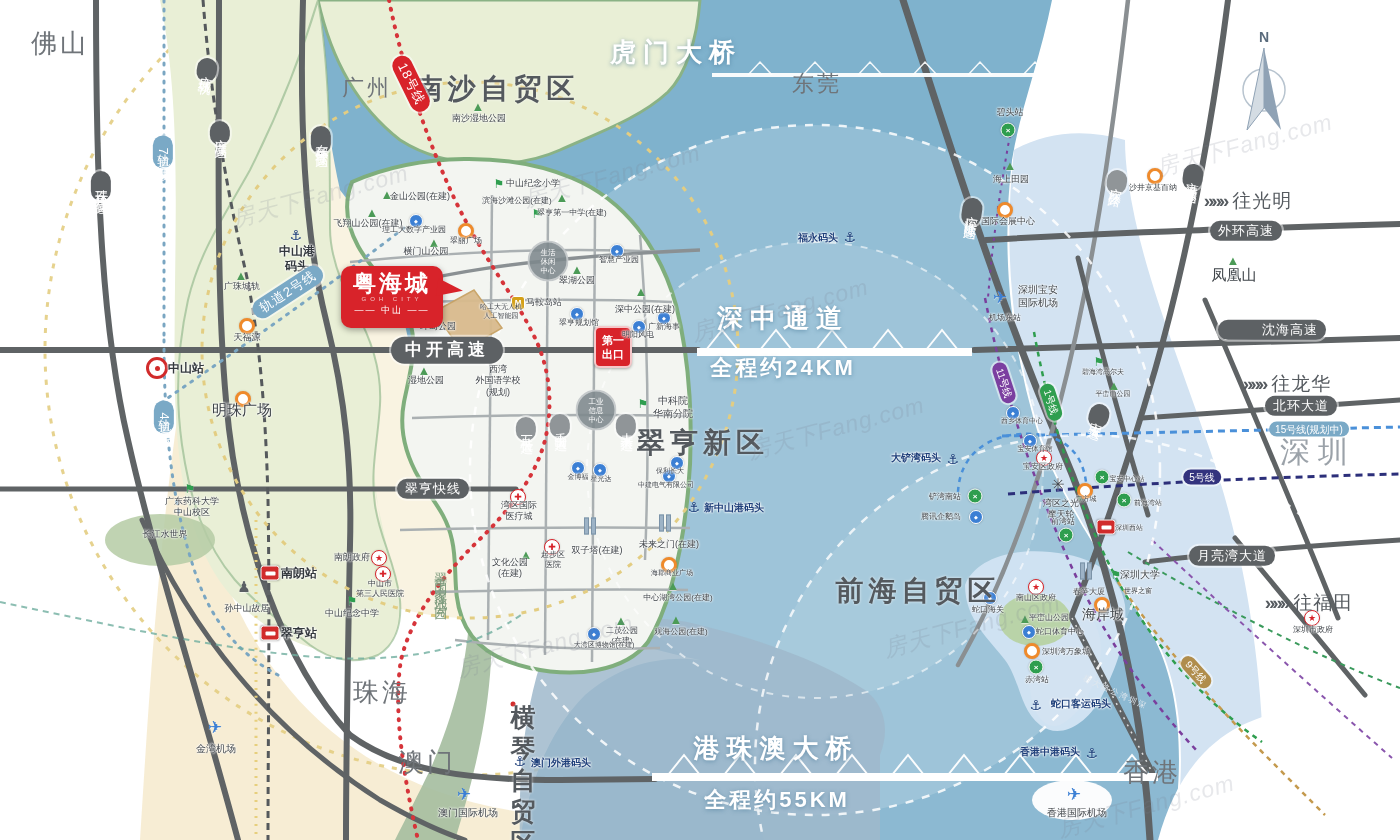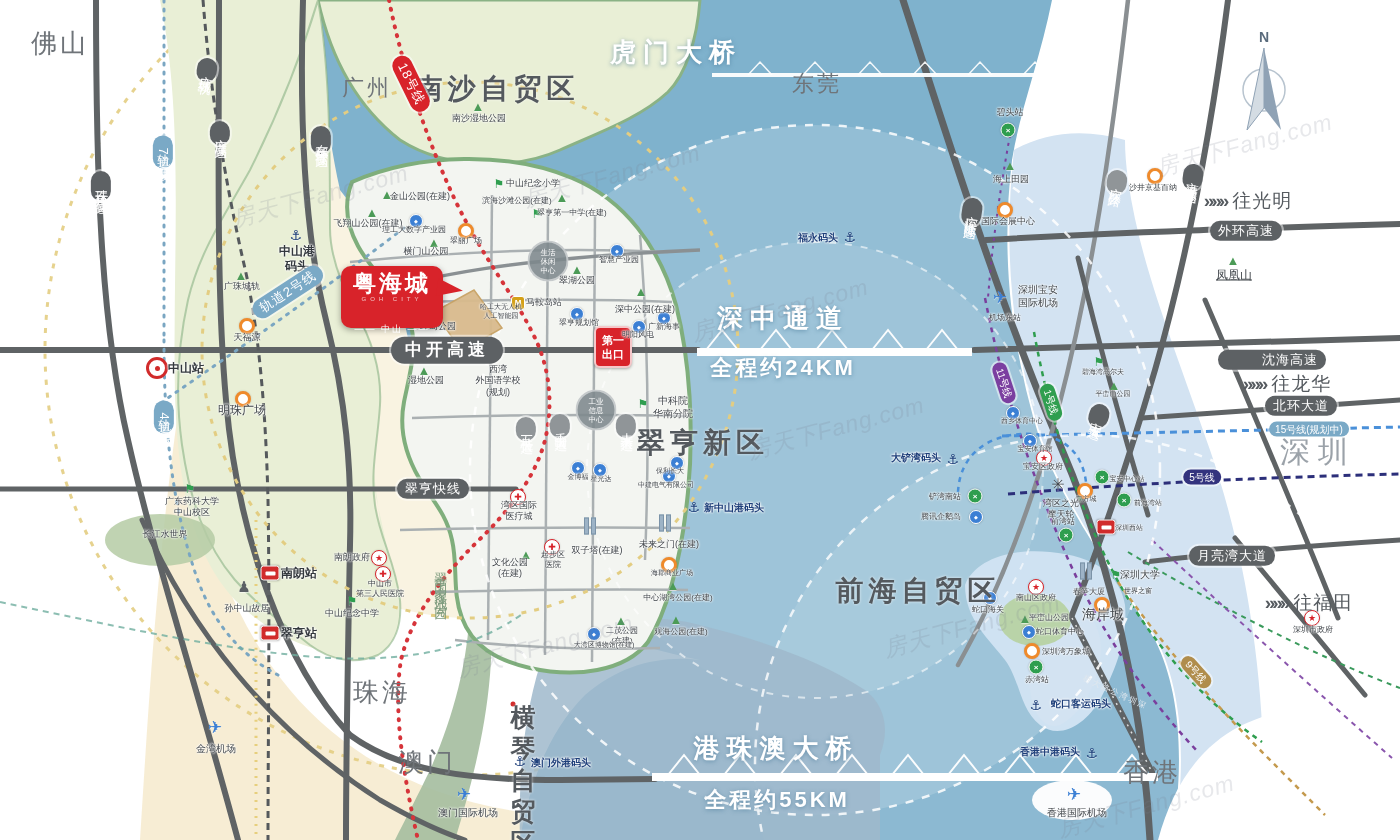--- a/index.html
+++ b/index.html
@@ -56,21 +56,21 @@
   .poi-label{position:absolute;transform:translate(-50%,-50%);text-align:center;color:#3f4449;line-height:1.25;
              white-space:pre-line;z-index:6;text-shadow:0 0 2px #fff,0 0 2px #fff,0 0 3px #fff}
   .poi-label.navy{color:#1e3f7a;font-weight:bold}
   .poi-label.big{font-weight:bold;color:#33383d}
   #logo{position:absolute;left:341px;top:266px;width:102px;height:62px;background:#d8232a;border-radius:10px;z-index:10;
         box-shadow:0 2px 6px rgba(0,0,0,.35);text-align:center;color:#fff}
   #logo .tail{position:absolute;right:-20px;top:14px;width:0;height:0;border-style:solid;border-width:9px 0 9px 26px;
               border-color:transparent transparent transparent #d8232a;transform:rotate(8deg)}
   .logo-title{font-size:23px;font-weight:bold;letter-spacing:3px;margin-top:5px;line-height:1.05}
   .logo-sub{font-size:6px;letter-spacing:4px;color:#f3c4c6;margin-top:1px}
-  .logo-city{font-size:9px;letter-spacing:2px;margin-top:21px;color:#fff}
+  .logo-city{font-size:9px;letter-spacing:2px;margin-top:2px;color:#fff}
   .logo-city::before{content:"—— "}.logo-city::after{content:" ——"}
 </style>
 </head>
 <body>
 
 <div id="stage">
 
 <svg id="base" width="1400" height="840" viewBox="0 0 1400 840">
   <rect x="0" y="0" width="1400" height="840" fill="#ffffff"></rect>
 
@@ -211,21 +211,21 @@
       <div class="lbl pill" style="left: 433px; top: 489px;">翠亨快线</div>
       <div class="lbl pill gray2 vert" style="left: 526px; top: 429px;">五桂大道</div>
       <div class="lbl pill gray2 vert" style="left: 560px; top: 426px;">香山大道</div>
       <div class="lbl pill gray2 vert" style="left: 626px; top: 426px;">未来大道</div>
       <div class="lbl pill blue vert" style="left: 164px; top: 417px;">轨道4号线</div>
       <div class="lbl pill blue" style="left: 288px; top: 292px; transform: translate(-50%, -50%) rotate(-33deg);">轨道2号线</div>
       <div class="lbl pill vert" style="left: 972px; top: 212px; transform: translate(-50%, -50%) rotate(8deg);">广深沿江高速</div>
       <div class="lbl pill gray2 vert" style="left: 1117px; top: 182px; transform: translate(-50%, -50%) rotate(10deg);">广深公路</div>
       <div class="lbl pill vert" style="left: 1193px; top: 177px; transform: translate(-50%, -50%) rotate(8deg);">京港澳高速</div>
       <div class="lbl pill" style="left: 1246px; top: 231px;">外环高速</div>
-      <div class="lbl pill" style="left: 1272px; top: 360px; padding-left: 44px;">沈海高速</div>
+      <div class="lbl pill" style="left: 1272px; top: 330px; padding-left: 44px;">沈海高速</div>
       <div class="lbl pill" style="left: 1301px; top: 406px;">北环大道</div>
       <div class="lbl pill" style="left: 1232px; top: 556px;">月亮湾大道</div>
       <div class="lbl pill vert" style="left: 1099px; top: 416px; transform: translate(-50%, -50%) rotate(18deg);">宝安大道</div>
       <div class="lbl pill blue sm" style="left: 1309px; top: 429px;">15号线(规划中)</div>
       <div class="lbl pill navy sm" style="left: 1202px; top: 477px;">5号线</div>
       <div class="lbl pill purple sm" style="left: 1004px; top: 383px; transform: translate(-50%, -50%) rotate(72deg);">11号线</div>
       <div class="lbl pill green sm" style="left: 1051px; top: 402px; transform: translate(-50%, -50%) rotate(72deg);">1号线</div>
       <div class="lbl pill tan sm" style="left: 1196px; top: 672px; transform: translate(-50%, -50%) rotate(48deg);">9号线</div>
       <div class="lbl vgreen" style="left: 440px; top: 582px;">翠亨国家湿地公园</div>
       <div class="lbl bridgename" style="left: 1118px; top: 682px; transform: translate(-50%, -50%) rotate(25deg);">深圳湾公路大桥</div>
@@ -413,21 +413,21 @@
       </div>
       <div class="poi-label" style="left: 622px; top: 636px; font-size: 8px;">二茂公园
 (在建)</div>
       <div class="ic biz" style="left: 594px; top: 634px;">
         <span class="gly">◆</span>
       </div>
       <div class="poi-label" style="left: 604px; top: 645px; font-size: 7px;">大湾区博物馆(在建)</div>
       <div class="ic shop" style="left: 243px; top: 399px;">
         <span class="gly"></span>
       </div>
-      <div class="poi-label" style="left: 242px; top: 410px; font-size: 12px;">明珠广场</div>
+      <div class="poi-label" style="left: 242px; top: 410px; font-size: 15px;">明珠广场</div>
       <div class="ic school" style="left: 190px; top: 489px;">
         <span class="gly">⚑</span>
       </div>
       <div class="poi-label" style="left: 192px; top: 507px; font-size: 9px;">广东药科大学
 中山校区</div>
       <div class="poi-label" style="left: 165px; top: 535px; font-size: 9px;">长江水世界</div>
       <div class="ic statue" style="left: 244px; top: 586px;">
         <span class="gly">♟</span>
       </div>
       <div class="poi-label" style="left: 247px; top: 609px; font-size: 9px;">孙中山故居</div>
@@ -494,21 +494,21 @@
         <span class="gly"></span>
       </div>
       <div class="poi-label" style="left: 1008px; top: 222px; font-size: 9px;">国际会展中心</div>
       <div class="ic shop" style="left: 1155px; top: 176px;">
         <span class="gly"></span>
       </div>
       <div class="poi-label" style="left: 1153px; top: 188px; font-size: 8px;">沙井京基百纳</div>
       <div class="ic park" style="left: 1233px; top: 260px;">
         <span class="gly">▲</span>
       </div>
-      <div class="poi-label" style="left: 1234px; top: 275px; font-size: 12px; text-decoration: underline;">凤凰山</div>
+      <div class="poi-label" style="left: 1234px; top: 275px; font-size: 15px;">凤凰山</div>
       <div class="ic golf" style="left: 1099px; top: 362px;">
         <span class="gly">⚑</span>
       </div>
       <div class="poi-label" style="left: 1103px; top: 372px; font-size: 7px;">碧海湾高尔夫</div>
       <div class="ic park" style="left: 1114px; top: 385px;">
         <span class="gly">▲</span>
       </div>
       <div class="poi-label" style="left: 1113px; top: 394px; font-size: 7px;">平峦山公园</div>
       <div class="ic biz" style="left: 1013px; top: 413px;">
         <span class="gly">◆</span>

